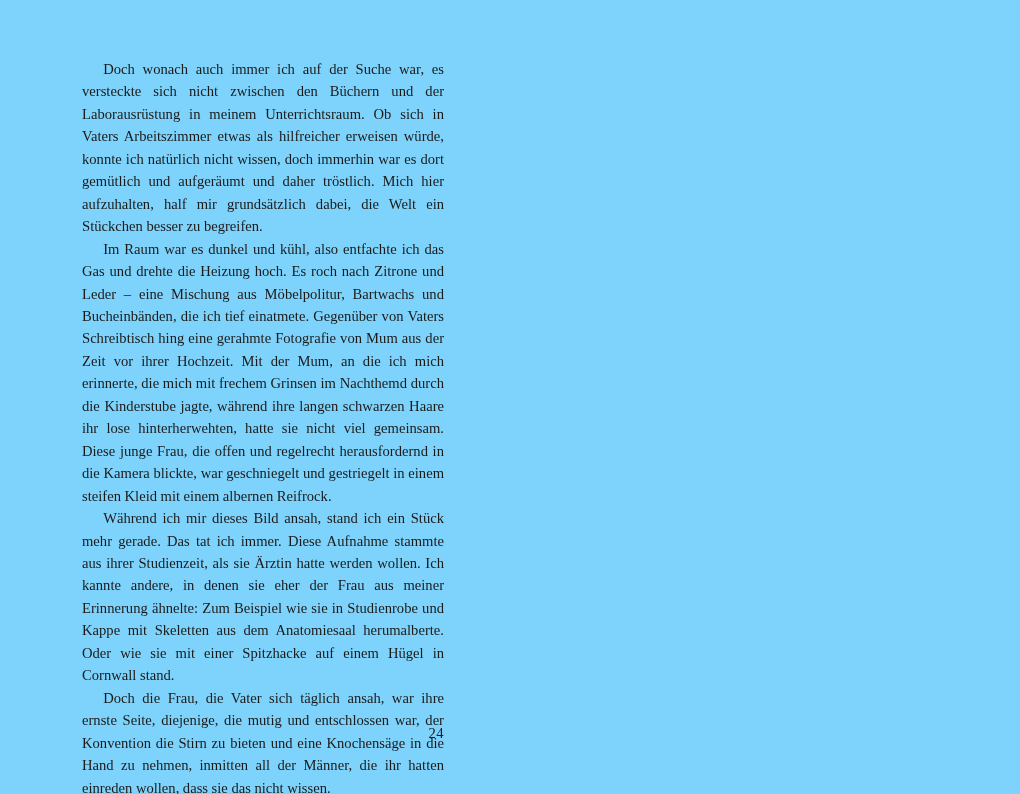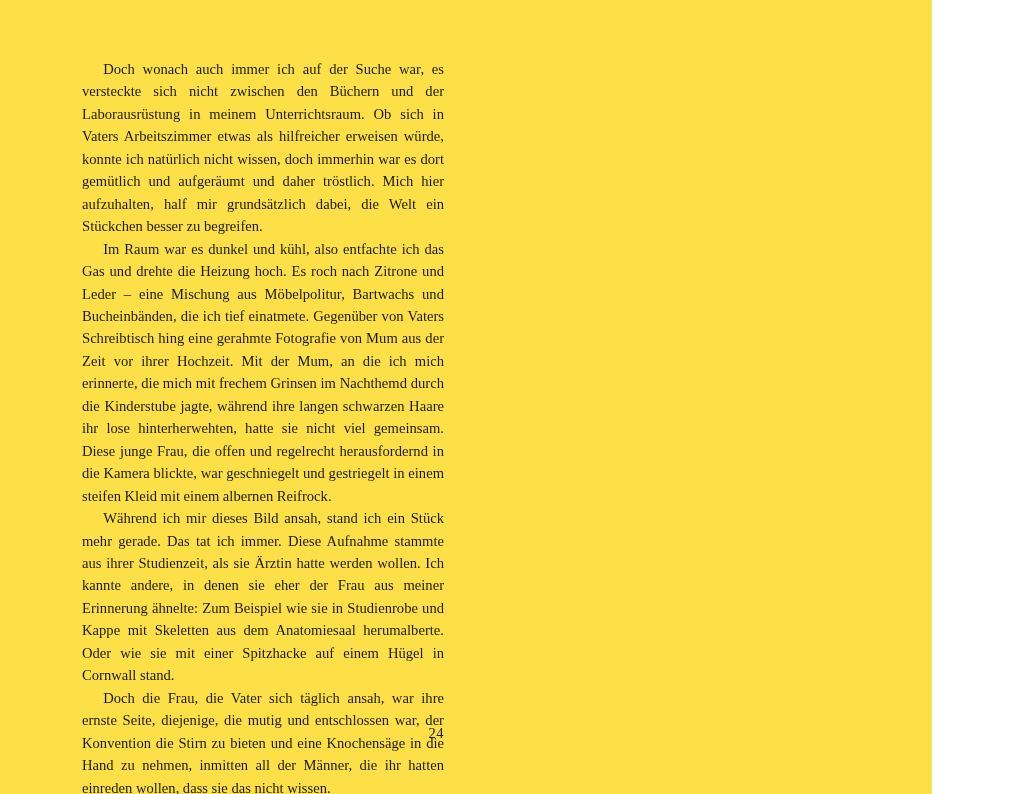--- a/index.html
+++ b/index.html
@@ -3,23 +3,23 @@
 <meta charset="utf-8">
 <style>
   html, body {
     margin: 0;
     padding: 0;
     background: #ffffff;
   }
 
   .book-spread {
     position: relative;
-    width: 932px;
+    width: 1020px;
     height: 794px;
-    background: #fde047;
+    background: #7dd3fc;
     box-sizing: border-box;
     overflow: hidden;
   }
 
   .page {
     position: absolute;
     top: 0;
     height: 794px;
     box-sizing: border-box;
   }

